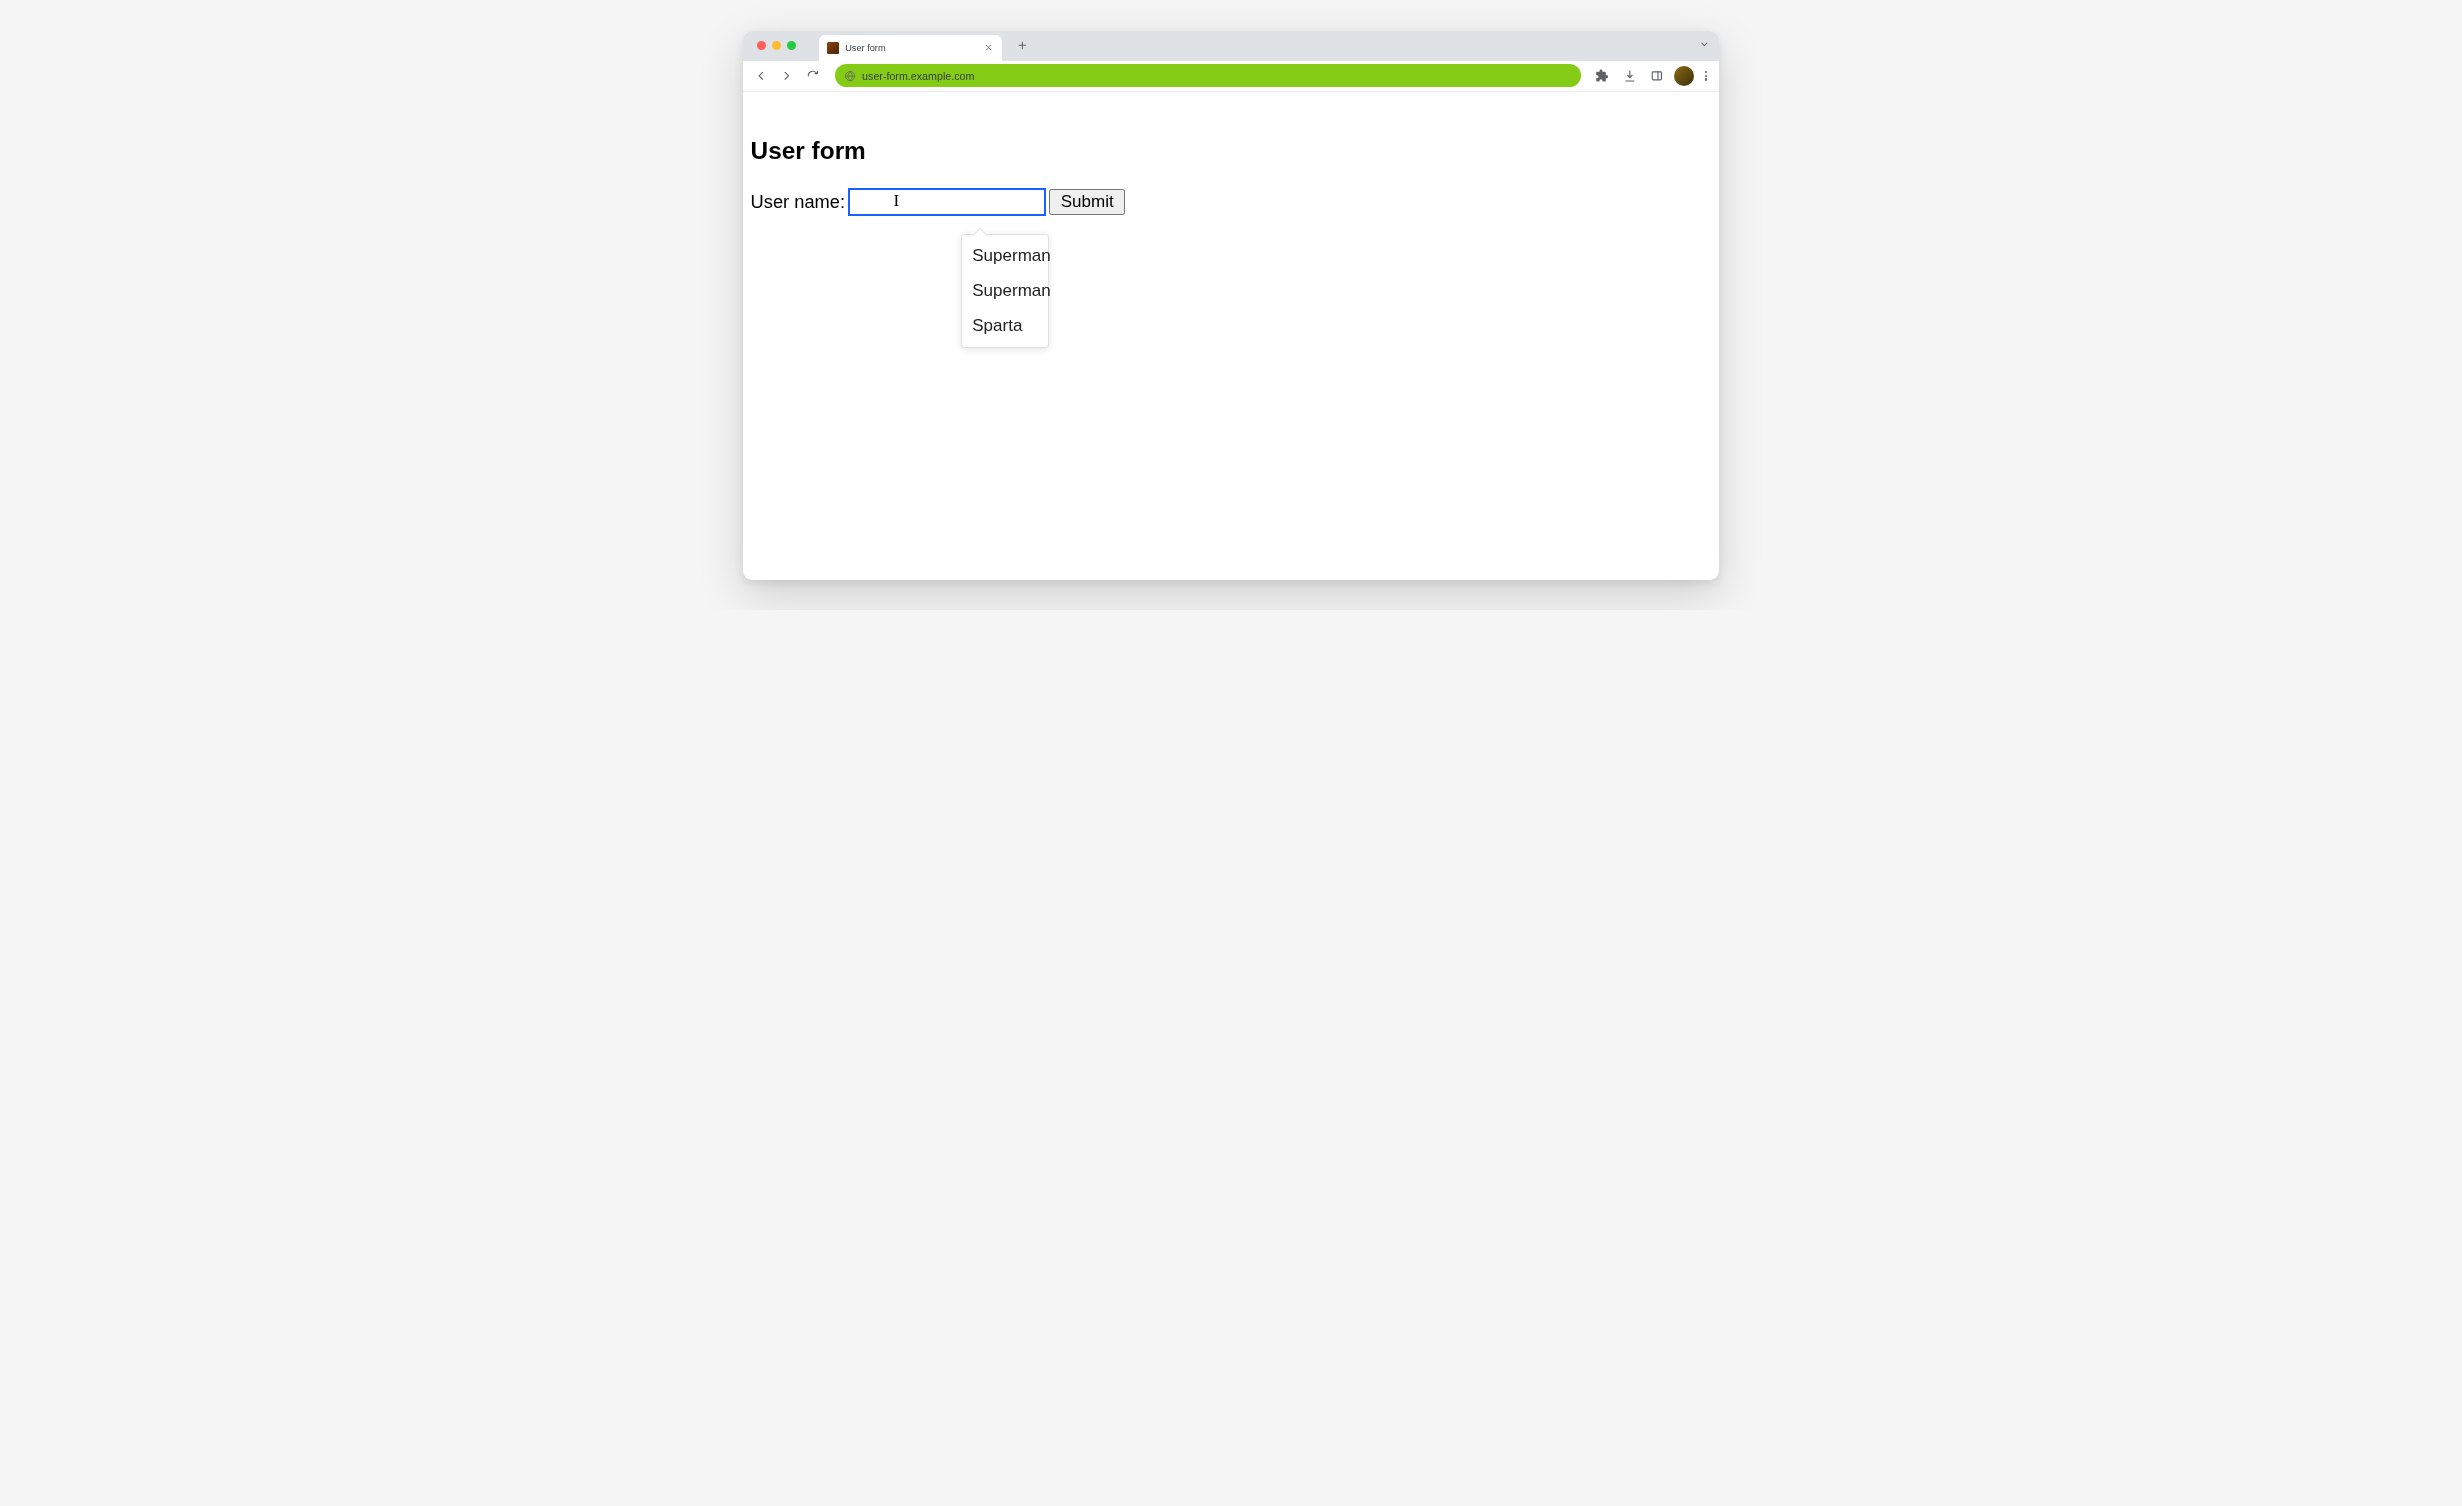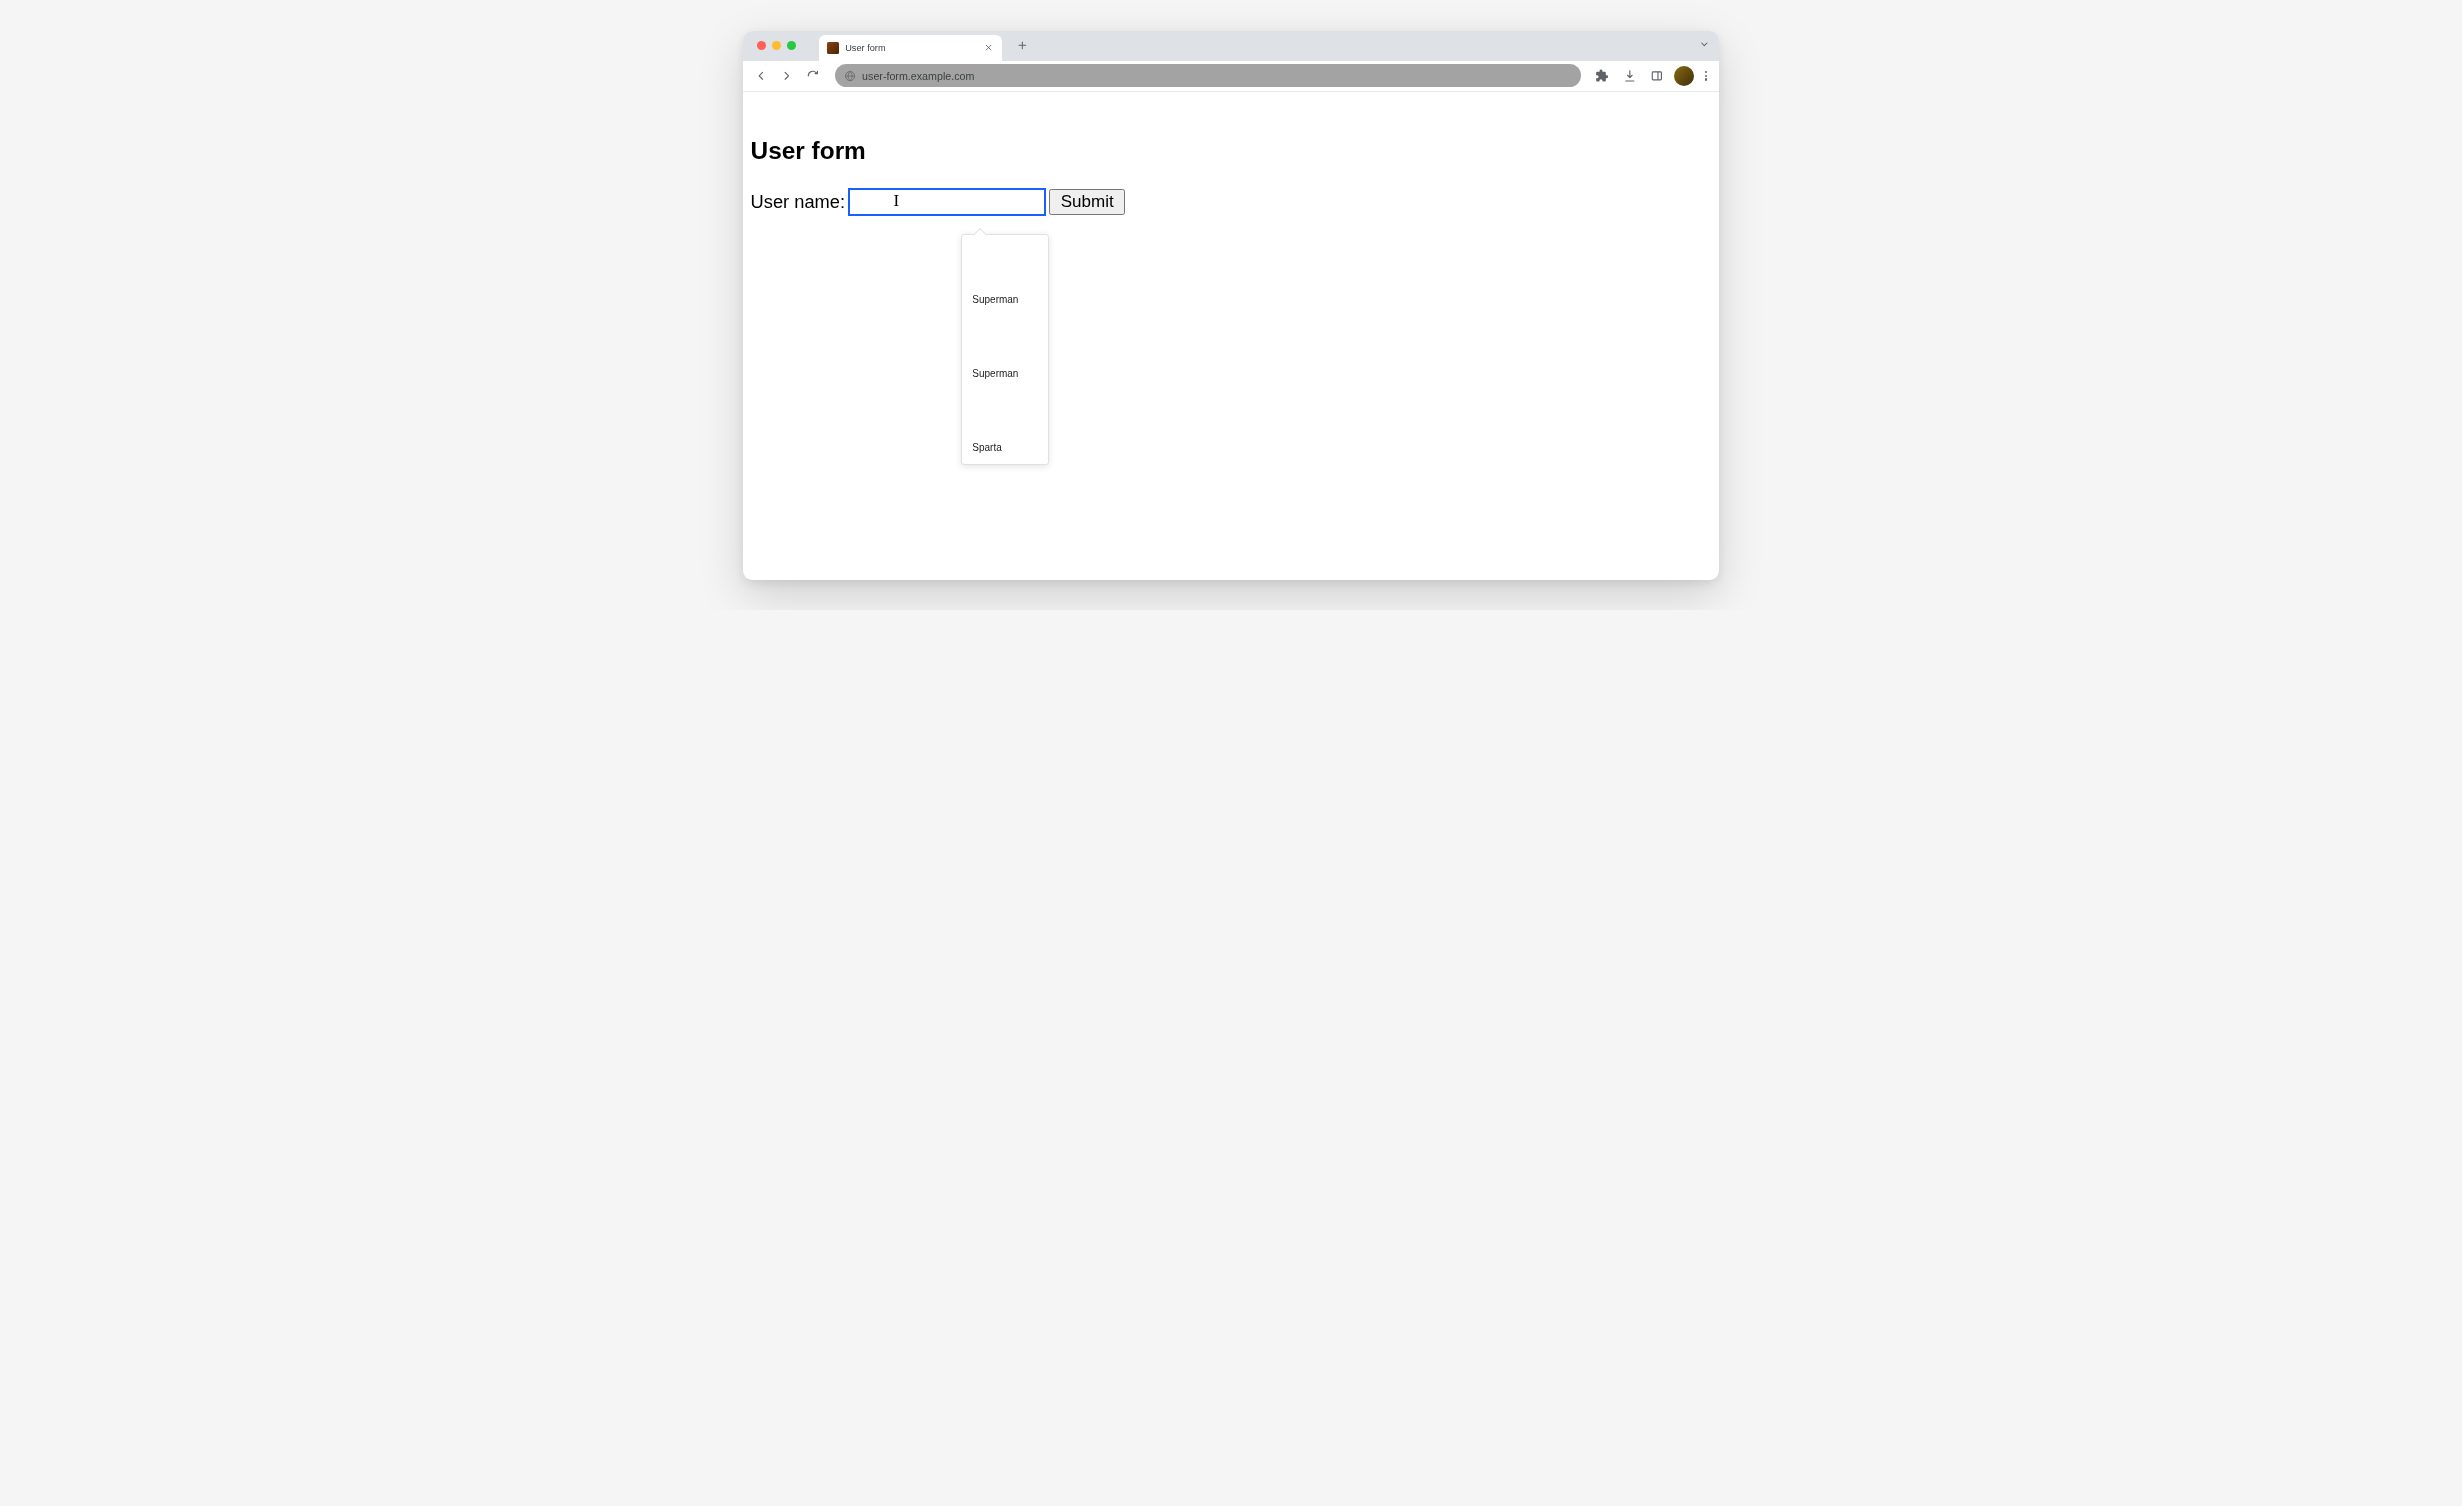--- a/index.html
+++ b/index.html
@@ -116,21 +116,21 @@
       justify-content: center;
       color: #5f6368;
       cursor: pointer;
       border-radius: 50%;
       flex-shrink: 0;
     }
     .nav-btn svg { width: 13.7px; height: 13.7px; }
     .address-bar {
       flex: 1;
       height: 23px;
-      background: #a3a3a3;
+      background: #84cc16;
       border-radius: 11.4px;
       display: flex;
       align-items: center;
       padding: 0 9.2px;
       gap: 6.1px;
       margin: 0 6.1px;
     }
     .site-icon { color: #5f6368; display: flex; }
     .url-text {
       font-size: 10.7px;
@@ -218,24 +218,23 @@
       left: 13.7px;
       width: 9.2px;
       height: 9.2px;
       background: #fff;
       border-left: 0.8px solid #e0e0e0;
       border-top: 0.8px solid #e0e0e0;
       transform: rotate(45deg);
     }
     .ac-item {
       padding: 7.6px 10.7px;
-      font-size: 10px;
+      font-size: 17px;
       color: #222;
       cursor: pointer;
-      margin-top: 48px;
     }
     .text-cursor-icon {
       position: absolute;
       left: 143px;
       top: 3.1px;
       pointer-events: none;
       font-family: serif;
       font-size: 17px;
       color: #000;
     }

